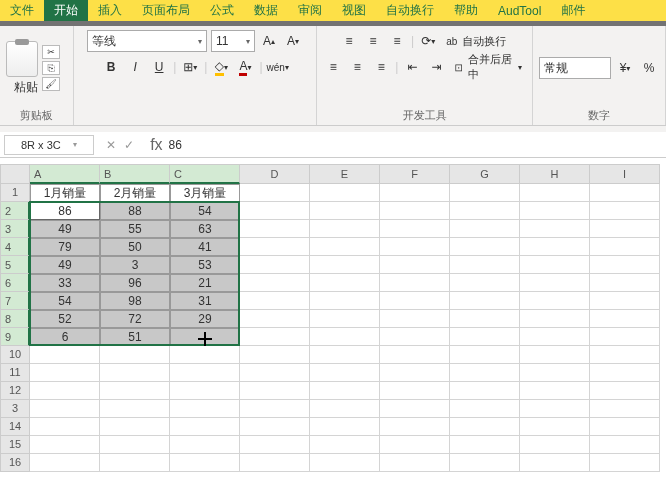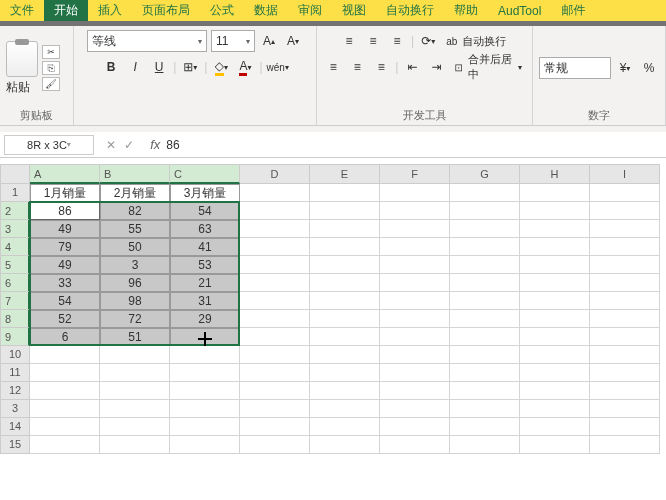--- a/index.html
+++ b/index.html
@@ -4,37 +4,37 @@
 <style>
 *{box-sizing:border-box;margin:0;padding:0;font-family:"Microsoft YaHei",Arial,sans-serif}
 body{width:666px;height:500px;overflow:hidden;background:#fff;font-size:12px;color:#333}
 .tabs{display:flex;background:#fde047;border-bottom:5px solid #737373;height:26px}
 .tab{padding:4px 10px;font-size:12px;color:#217346;cursor:pointer;display:flex;align-items:center}
 .tab.active{background:#217346;color:#fff}
 .ribbon{display:flex;background:#f3f2f1;height:100px;border-bottom:1px solid #ccc}
 .group{border-right:1px solid #d4d4d4;display:flex;flex-direction:column;justify-content:space-between;padding:4px 6px 2px}
 .group-label{text-align:center;font-size:11px;color:#666;padding-top:2px}
 .group-body{flex:1;display:flex;align-items:center;gap:4px}
-.clip{display:flex;flex-direction:column;align-items:flex-start;gap:2px}
+.clip{display:flex;flex-direction:column;align-items:flex-end;gap:2px}
 .paste-icon{width:32px;height:36px;background:linear-gradient(#fff,#eee);border:1px solid #bbb;border-radius:3px;position:relative}
 .paste-icon::before{content:"";position:absolute;top:-3px;left:8px;width:14px;height:6px;background:#999;border-radius:2px}
 .mini-btns{display:flex;flex-direction:column;gap:2px}
 .mini-btn{width:18px;height:14px;border:1px solid #bbb;background:#fff;font-size:9px;display:flex;align-items:center;justify-content:center}
 .font-controls{display:flex;flex-direction:column;gap:4px}
 .row{display:flex;align-items:center;gap:4px}
 .sel{height:22px;border:1px solid #ababab;background:#fff;padding:0 4px;display:flex;align-items:center;justify-content:space-between;font-size:12px}
 .sel .arr{font-size:8px;color:#666;margin-left:4px}
 .btn{min-width:20px;height:22px;display:flex;align-items:center;justify-content:center;font-size:12px;cursor:pointer}
 .align-controls{display:flex;flex-direction:column;gap:4px}
 .wrap-btn{display:flex;align-items:center;gap:5px;height:22px;padding:0 4px;font-size:11px}
 .num-controls{display:flex;flex-direction:row;gap:4px}
 .fx-bar{display:flex;align-items:center;height:26px;border-bottom:1px solid #ccc;background:#fff}
-.name-box{width:90px;height:20px;border:1px solid #ccc;margin:0 4px;padding:0 16px;display:flex;align-items:center;justify-content:center;font-size:11px}
+.name-box{width:90px;height:20px;border:1px solid #ccc;margin:0 4px;padding:0 16px;display:flex;align-items:center;justify-content:space-between;font-size:11px}
 .fx-controls{display:flex;align-items:center;gap:8px;padding:0 8px;color:#999}
-.fx-label{font-style:italic;font-size:13px;color:#666;margin-left:8px}
+.fx-label{font-size:16px;color:#666;margin-left:8px}
 .fx-input{flex:1;padding:0 6px;font-size:12px}
 .sheet{position:relative}
 .col-headers{display:flex;position:sticky;top:0}
 .corner{width:30px;height:20px;background:#e6e6e6;border:1px solid #ccc}
 .col-h{width:70px;height:20px;background:#e6e6e6;border:1px solid #ccc;border-left:none;text-align:center;font-size:11px;line-height:18px;color:#555}
 .col-h.sel{background:#d3ead3;border-bottom:2px solid #217346}
 .row-line{display:flex}
 .row-h{width:30px;height:18px;background:#e6e6e6;border:1px solid #ccc;border-top:none;text-align:center;font-size:11px;line-height:16px;color:#555}
 .row-h.sel{background:#d3ead3;border-right:2px solid #217346}
 .cell{width:70px;height:18px;border-right:1px solid #d4d4d4;border-bottom:1px solid #d4d4d4;text-align:center;font-size:12px;line-height:16px;background:#fff}
@@ -204,21 +204,21 @@
       <div class="cell"></div>
       <div class="cell"></div>
       <div class="cell"></div>
       <div class="cell"></div>
       <div class="cell"></div>
       <div class="cell"></div>
     </div>
     <div class="row-line">
       <div class="row-h sel">2</div>
       <div class="cell active">86</div>
-      <div class="cell data">82</div>
+      <div class="cell data">88</div>
       <div class="cell data">54</div>
       <div class="cell"></div>
       <div class="cell"></div>
       <div class="cell"></div>
       <div class="cell"></div>
       <div class="cell"></div>
       <div class="cell"></div>
     </div>
     <div class="row-line">
       <div class="row-h sel">3</div>
@@ -369,15 +369,27 @@
       <div class="cell"></div>
       <div class="cell"></div>
       <div class="cell"></div>
       <div class="cell"></div>
       <div class="cell"></div>
       <div class="cell"></div>
       <div class="cell"></div>
       <div class="cell"></div>
       <div class="cell"></div>
     </div>
+    <div class="row-line">
+      <div class="row-h">16</div>
+      <div class="cell"></div>
+      <div class="cell"></div>
+      <div class="cell"></div>
+      <div class="cell"></div>
+      <div class="cell"></div>
+      <div class="cell"></div>
+      <div class="cell"></div>
+      <div class="cell"></div>
+      <div class="cell"></div>
+    </div>
     <div class="sel-border" style="left: 29px; top: 37px; width: 211px; height: 145px;"></div>
     <div class="cursor" style="left: 198px; top: 168px;"></div>
   </div>
 
 </body></html>

